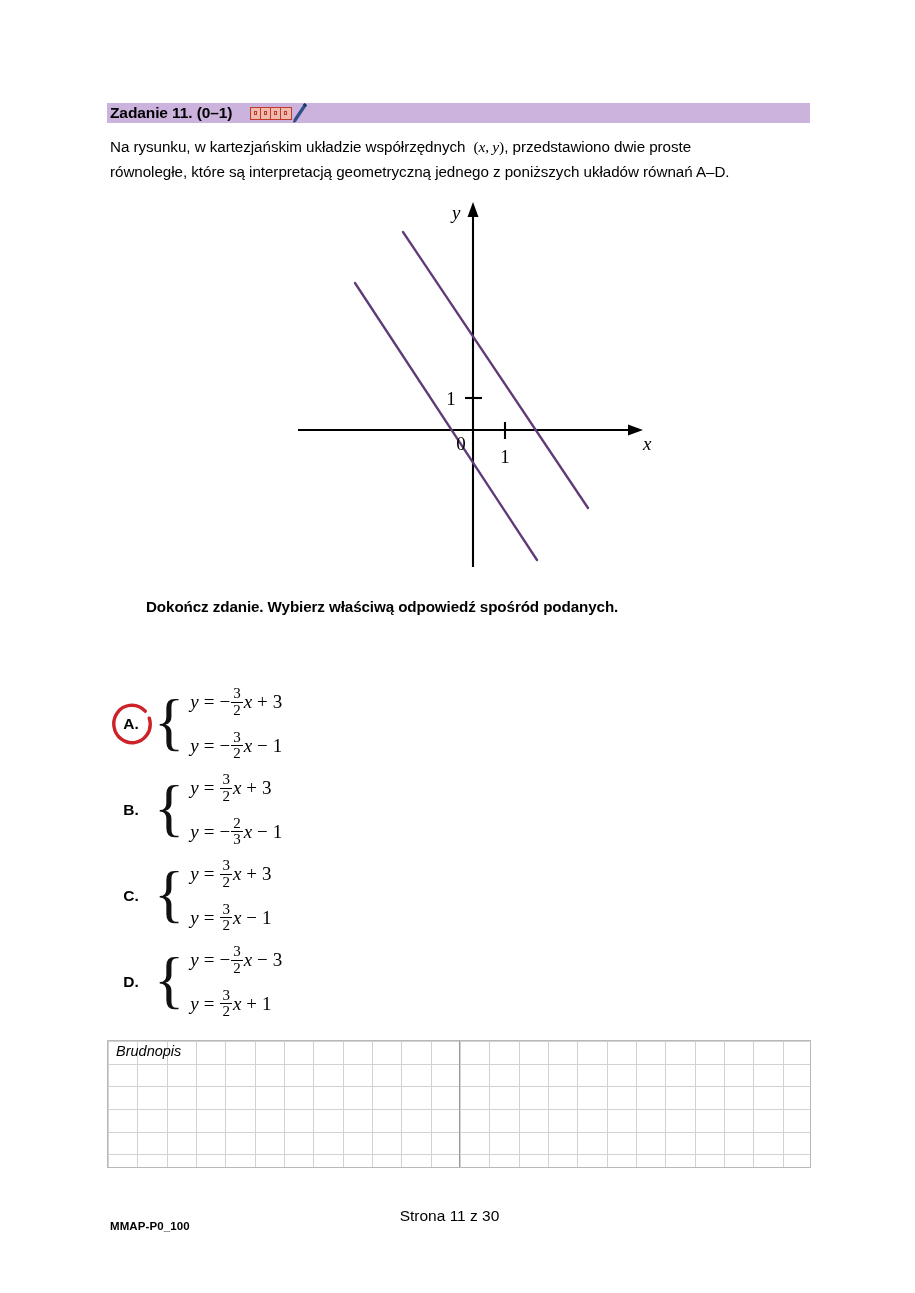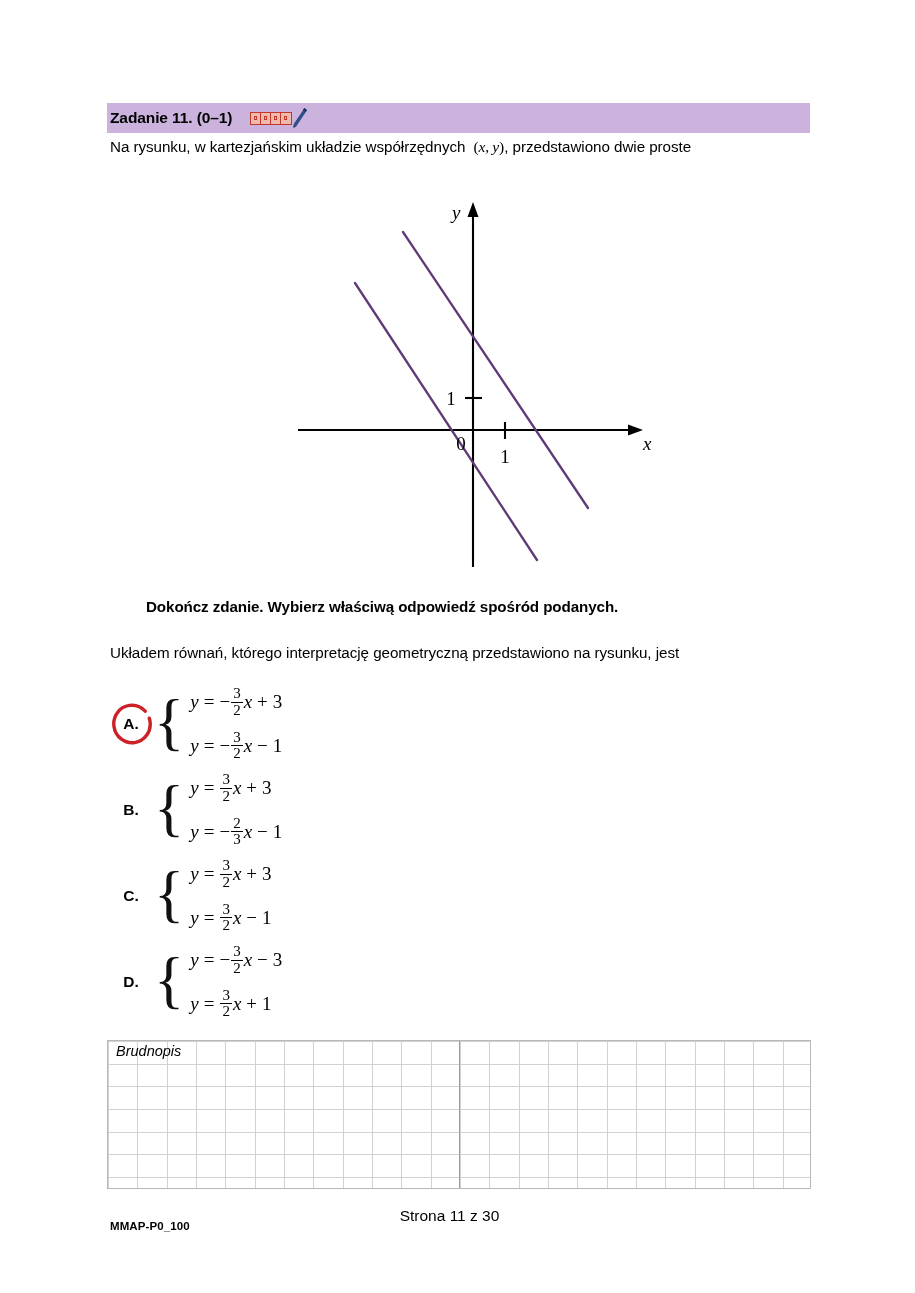--- a/index.html
+++ b/index.html
@@ -21,21 +21,21 @@
     position: absolute;
     inset: 0;
   }
 
   
   .task-header {
     position: absolute;
     left: 107px;
     top: 103px;
     width: 703px;
-    height: 30px;
+    height: 20px;
     background: #cbb3de;
     display: flex;
     align-items: center;
   }
   .task-title {
     font-size: 15.5px;
     font-weight: bold;
     letter-spacing: -0.1px;
     margin-left: 3px;
     white-space: nowrap;
@@ -185,21 +185,21 @@
   }
   .frac .num { padding: 0 2px; }
   .frac .den { padding: 0 2px; border-top: 1.3px solid #000; }
 
   
   .brudnopis {
     position: absolute;
     left: 107px;
     top: 1040px;
     width: 704px;
-    height: 149px;
+    height: 128px;
     border: 1px solid #b8b8b8;
     box-sizing: border-box;
     background:
       repeating-linear-gradient(to right, #d2d2d2 0 1px, transparent 1px 29.33px),
       repeating-linear-gradient(to bottom, #d2d2d2 0 1px, transparent 1px 22.66px);
   }
   .brudnopis-mid {
     position: absolute;
     left: 50%;
     top: 0;
@@ -255,20 +255,21 @@
           <polygon points="3.6,17.3 6.2,19.5 3.3,21 " fill="#223c6b"></polygon>
         </svg>
       </span>
     </span>
   </div>
 
   <div class="intro">
     <span>Na rysunku, w kartezjańskim układzie współrzędnych</span>
     <span class="mp">&nbsp;(</span><span class="mi">x</span><span class="mp">, </span><span class="mi">y</span><span class="mp">)</span><span>, przedstawiono dwie proste</span>
     <br>
+    <span>równoległe, które są interpretacją geometryczną jednego z poniższych układów równań A–D.</span>
   </div>
 
   <div class="figure">
     <svg width="400" height="380" viewBox="0 0 400 380">
 
       <g>
         <line x1="18" y1="235" x2="348" y2="235" stroke="#000" stroke-width="2.1"></line>
         <polygon points="348,229.5 363,235 348,240.5" fill="#000"></polygon>
         <line x1="193" y1="372" x2="193" y2="22" stroke="#000" stroke-width="2.1"></line>
         <polygon points="187.5,22 193,7 198.5,22" fill="#000"></polygon>
@@ -290,21 +291,20 @@
       </g>
       <g font-family="Liberation Serif, serif" font-size="19" fill="#000">
         <text x="171" y="210" text-anchor="middle">1</text>
         <text x="181" y="255" text-anchor="middle">0</text>
         <text x="225" y="268" text-anchor="middle">1</text>
       </g>
     </svg>
   </div>
 
   <div class="prompt-bold">Dokończ zdanie. Wybierz właściwą odpowiedź spośród podanych.</div>
-  <div class="prompt-normal">Układem równań, którego interpretację geometryczną przedstawiono na rysunku, jest</div>
 
   <div class="options">
 
     <div class="option">
       <svg class="circle-mark" viewBox="0 0 42 42">
         <ellipse cx="21" cy="21" rx="18.2" ry="18.8" fill="none" stroke="#cc2127" stroke-width="3.4" stroke-linecap="round" transform="rotate(-8 21 21)" stroke-dasharray="108 8" stroke-dashoffset="4"></ellipse>
       </svg>
       <span class="option-letter">A.</span>
       <span class="brace">{</span>
       <span class="eqs">

